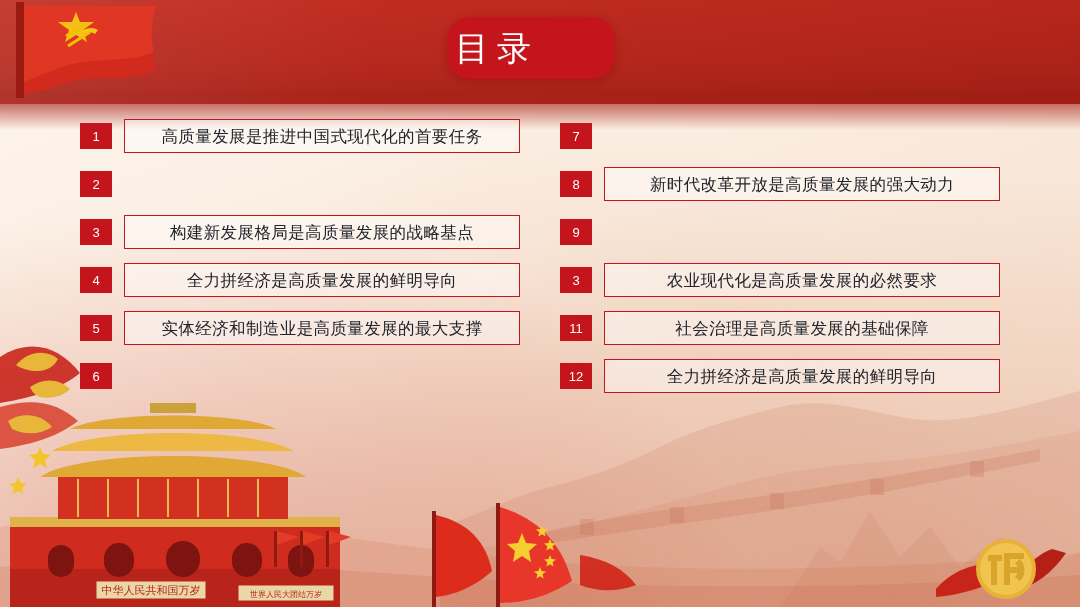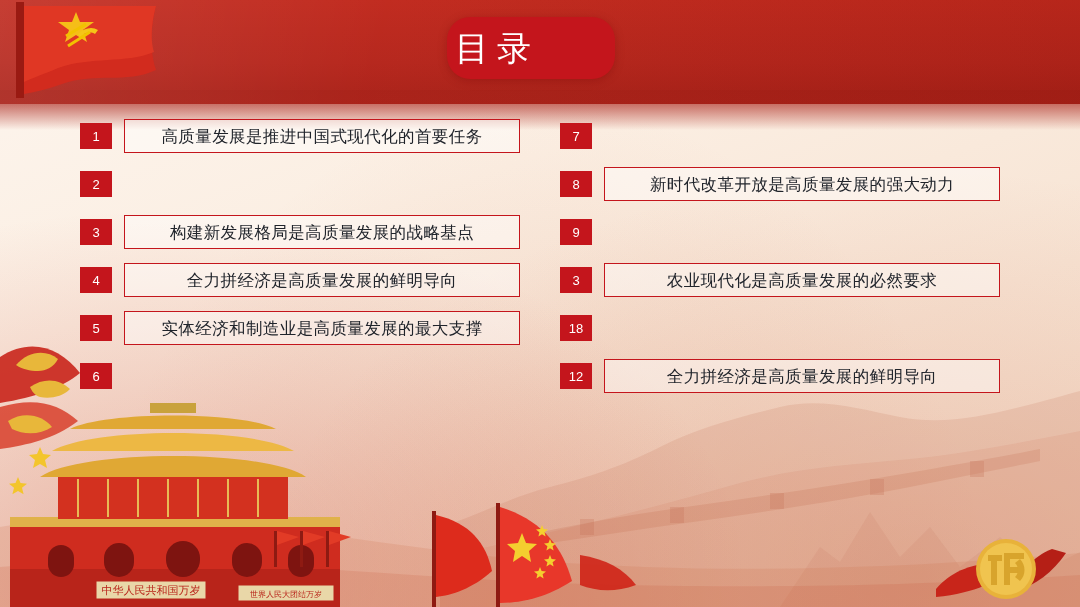--- a/index.html
+++ b/index.html
@@ -255,21 +255,24 @@
       </div>
     </div>
 
     <div class="item">
       <div class="num">5</div>
       <div class="item-box">
         <span class="item-text">实体经济和制造业是高质量发展的最大支撑</span>
       </div>
     </div>
     <div class="item">
-      <div class="num">18</div>
+      <div class="num">11</div>
+      <div class="item-box">
+        <span class="item-text">社会治理是高质量发展的基础保障</span>
+      </div>
     </div>
 
     <div class="item">
       <div class="num">6</div>
     </div>
     <div class="item">
       <div class="num">12</div>
       <div class="item-box">
         <span class="item-text">全力拼经济是高质量发展的鲜明导向</span>
       </div>

